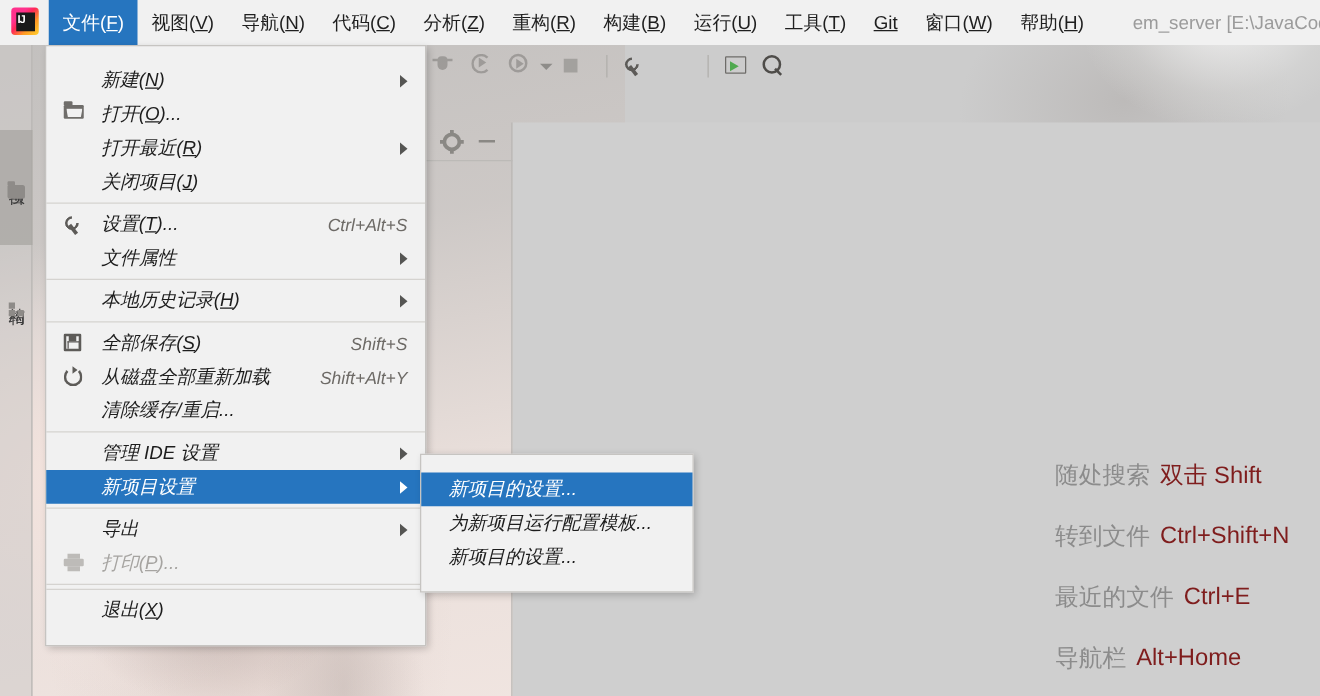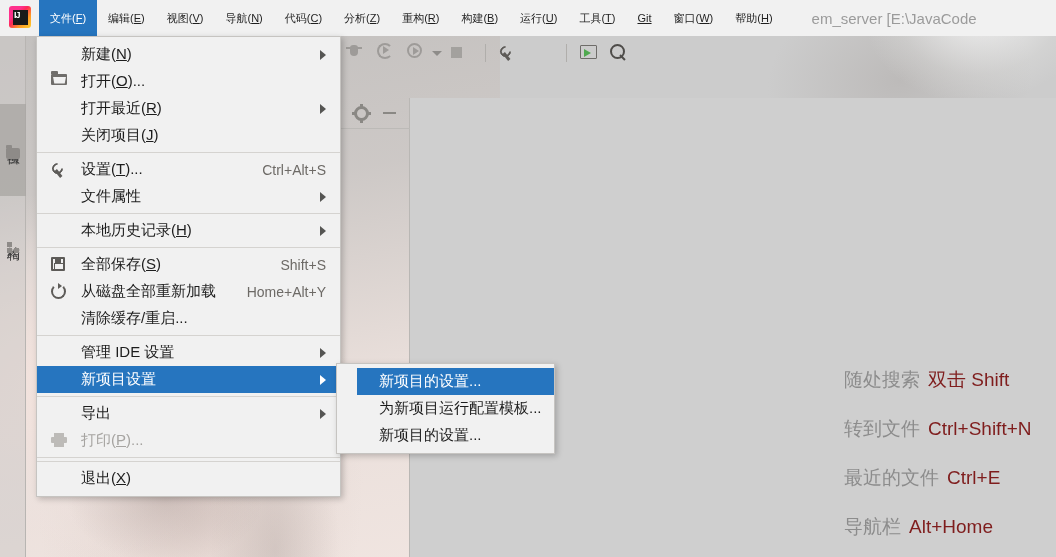--- a/index.html
+++ b/index.html
@@ -65,21 +65,21 @@
     background:#1a1a1a;
   }
   .ij-logo .inner:after {
     content:"IJ"; position:absolute; left:1px; top:0px;
     font-size:9px; font-weight:bold; color:#fff;
     font-family:"Liberation Sans", sans-serif; letter-spacing:-1px;
   }
   .menu-item {
     height: 36px; padding: 0 11px;
     display: flex; align-items: center;
-    font-size: 11px; color: #1f1f1f; white-space: nowrap;
+    font-size: 15px; color: #1f1f1f; white-space: nowrap;
     cursor: default;
   }
   .menu-item.active { background: #2675bf; color: #ffffff; }
   .menu-item u { text-decoration: underline; }
   .project-title {
     margin-left: 28px; font-size: 15px; color: #9b9b9b; white-space: nowrap;
   }
 
   
   .toolbar {
@@ -160,30 +160,31 @@
   }
   .tip .lbl { color:#8c8c8c; }
   .tip .key { color:#7f1d1d; margin-left:8px; }
 
   
   .popup {
     position:absolute; background:#f1f1f1;
     border:1px solid #c6c4c1;
     box-shadow: 2px 2px 6px rgba(0,0,0,0.22);
     z-index: 40;
-    padding: 4px 0;
+    padding: 14px 0;
+    font-style: italic;
   }
   #file-menu { left:36px; top:36px; width:305px; }
   #sub-menu  { left:336px; top:363px; width:219px; }
 
   .mrow {
     position:relative; height:27px; display:flex; align-items:center;
     padding-left:44px; padding-right:14px; cursor:default;
   }
-  #sub-menu .mrow { padding-left:22px; height:27px;margin-left:20px; }
+  #sub-menu .mrow { padding-left:22px; height:27px; }
   .mrow .mlabel { font-size:15px; color:#1d1d1d; white-space:nowrap; }
   .mrow .mshort {
     margin-left:auto; font-size:14px; color:#6d6a66; white-space:nowrap;
   }
   .mrow .marrow {
     margin-left:auto; width:0;height:0;
     border-top:5px solid transparent;border-bottom:5px solid transparent;
     border-left:6px solid #555553;
   }
   .mrow.sel { background:#2675bf; }
@@ -329,23 +330,20 @@
   <div class="menubar">
     <div class="ij-logo">
       <span class="sq"></span>
         <span class="inner"></span>
     </div>
     <div id="menubar-host" style="display:flex;align-items:center;">
         <div class="menu-item active">
           <span>文件(<u>F</u>)</span>
         </div>
         <div class="menu-item">
-          <span>编辑(<u>E</u>)</span>
-        </div>
-        <div class="menu-item">
           <span>视图(<u>V</u>)</span>
         </div>
         <div class="menu-item">
           <span>导航(<u>N</u>)</span>
         </div>
         <div class="menu-item">
           <span>代码(<u>C</u>)</span>
         </div>
         <div class="menu-item">
           <span>分析(<u>Z</u>)</span>
@@ -416,21 +414,21 @@
           <i class="ic-save" style="display: block;"></i>
         </span>
         <span class="mlabel">全部保存(<u>S</u>)</span>
         <span class="mshort">Shift+S</span>
       </div>
       <div class="mrow">
         <span class="micon">
           <i class="ic-reload" style="display: block;"></i>
         </span>
         <span class="mlabel">从磁盘全部重新加载</span>
-        <span class="mshort">Home+Alt+Y</span>
+        <span class="mshort">Shift+Alt+Y</span>
       </div>
       <div class="mrow">
         <span class="mlabel">清除缓存/重启...</span>
       </div>
       <div class="msep"></div>
       <div class="mrow">
         <span class="mlabel">管理 IDE 设置</span>
         <span class="marrow"></span>
       </div>
       <div class="mrow sel">

